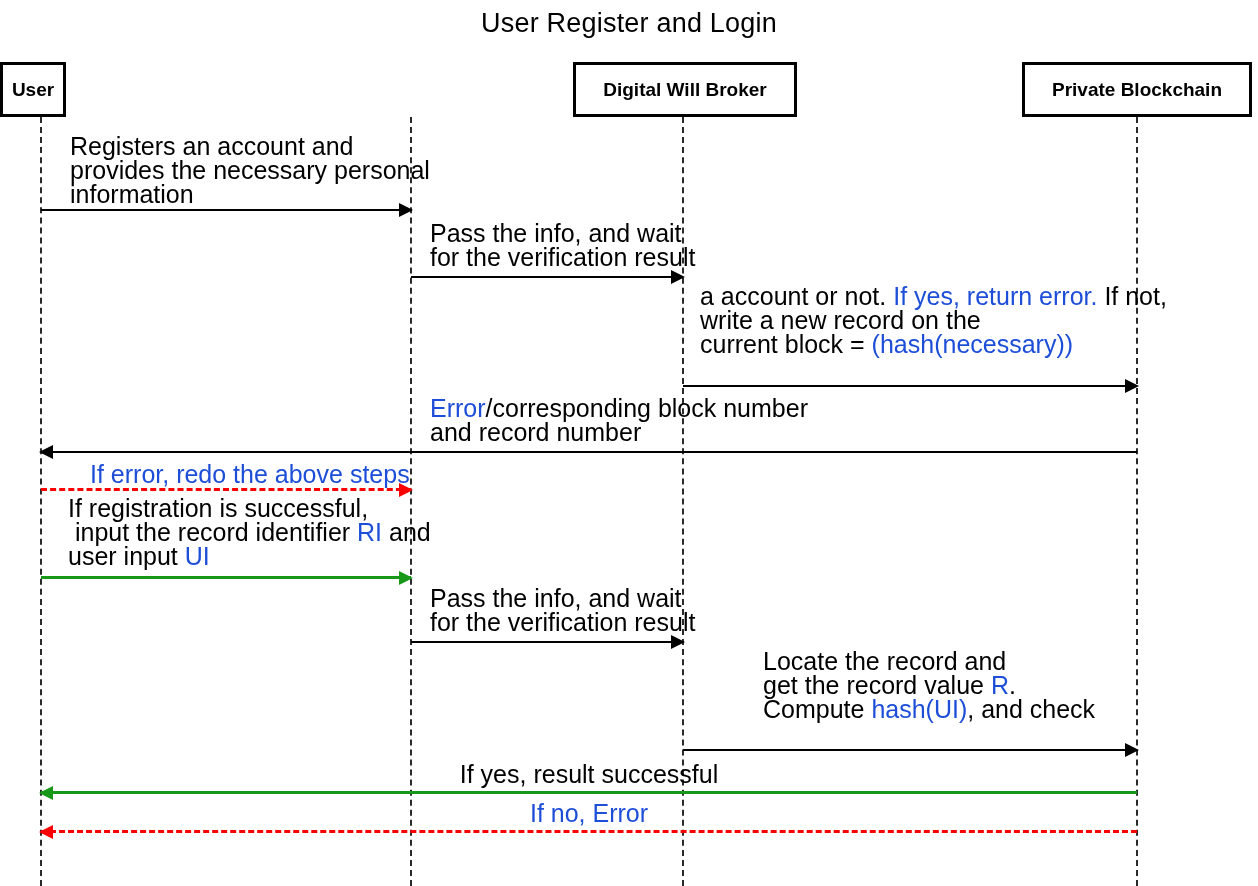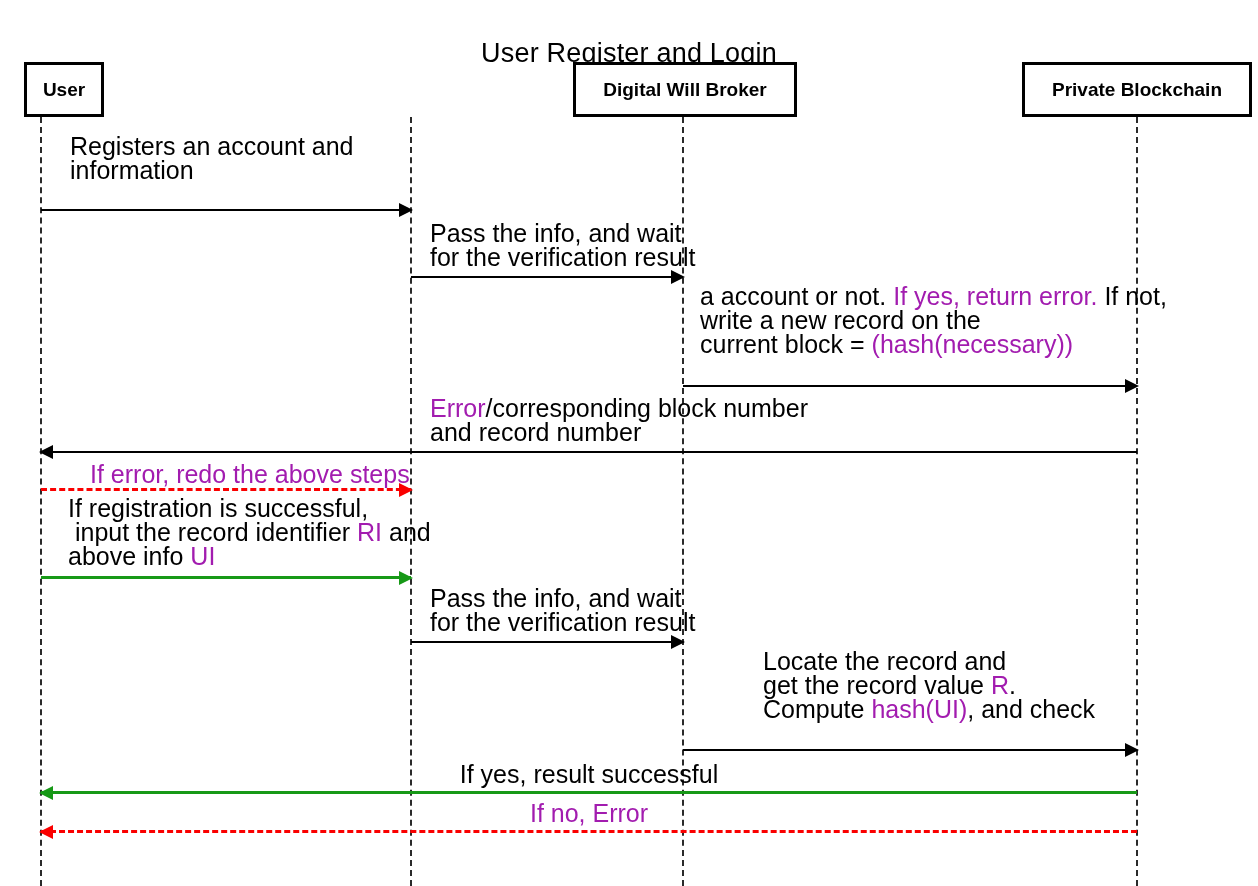--- a/index.html
+++ b/index.html
@@ -18,39 +18,38 @@
   .diagram { position: absolute; inset: 0; }
 
   .title {
     position: absolute;
     top: 8px;
     left: 0;
     width: 100%;
     text-align: center;
     font-size: 27px;
     letter-spacing: 0.2px;
-    margin-top: 30px;
   }
 
   .participant {
     position: absolute;
     top: 62px;
     height: 55px;
     box-sizing: border-box;
     border: 3px solid #000;
     background: #fff;
     display: flex;
     align-items: center;
     justify-content: center;
     font-weight: bold;
     font-size: 19px;
     white-space: nowrap;
     z-index: 3;
   }
-  #p-user       { left: 24px;    width: 80px;  }
+  #p-user       { left: 0;    width: 66px;  }
   #p-app        { left: 313px;  width: 195px; }
   #p-broker     { left: 573px;  width: 224px; }
   #p-blockchain { left: 1022px; width: 230px; }
 
   .lifeline {
     position: absolute;
     top: 117px;
     height: 769px;
     width: 0;
     border-left: 2px dashed #2a2a2a;
@@ -87,40 +86,41 @@
     position: absolute;
     z-index: 1;
   }
   .msg-line {
     font-size: 25px;
     line-height: 24px;
     white-space: pre;
     color: #000;
   }
   .msg.center { text-align: center; }
-  .red { color: #a21caf; }
+  .red { color: #1d4ed8; }
 </style>
 </head>
 <body>
 
 <div class="diagram">
 
   <div class="title">User Register and Login</div>
 
   <div class="participant" id="p-user">User</div>
   <div class="participant" id="p-blockchain">Private Blockchain</div>
   <div class="participant" id="p-broker">Digital Will Broker</div>
 
   <div class="lifeline" style="left:40px"></div>
   <div class="lifeline" style="left:410px"></div>
   <div class="lifeline" style="left:682px"></div>
   <div class="lifeline" style="left:1136px"></div>
 
   <div class="msg" style="left:70px;top:134px">
       <div class="msg-line"><span>Registers an account and</span></div>
+      <div class="msg-line"><span>provides the necessary personal</span></div>
       <div class="msg-line"><span>information</span></div>
     </div>
   <div class="arrow a-black" style="left:41px;top:209px;width:370px">
     <i class="head r hb"></i>
   </div>
 
   <div class="msg" style="left:430px;top:221px">
       <div class="msg-line"><span>Pass the info, and wait</span></div>
       <div class="msg-line"><span>for the verification result</span></div>
     </div>
@@ -148,21 +148,21 @@
   <div class="msg" style="left:90px;top:462px">
       <div class="msg-line"><span class="red">If error, redo the above steps</span></div>
     </div>
   <div class="arrow a-red" style="left:41px;top:488px;width:370px">
     <i class="head r hr"></i>
   </div>
 
   <div class="msg" style="left:68px;top:496px">
       <div class="msg-line"><span>If registration is successful,</span></div>
       <div class="msg-line"><span> input the record identifier </span><span class="red">RI</span><span> and</span></div>
-      <div class="msg-line"><span>above info </span><span class="red">UI</span></div>
+      <div class="msg-line"><span>user input </span><span class="red">UI</span></div>
     </div>
   <div class="arrow a-green" style="left:41px;top:576px;width:370px">
     <i class="head r hg"></i>
   </div>
 
   <div class="msg" style="left:430px;top:586px">
       <div class="msg-line"><span>Pass the info, and wait</span></div>
       <div class="msg-line"><span>for the verification result</span></div>
     </div>
   <div class="arrow a-black" style="left:411px;top:641px;width:272px">

